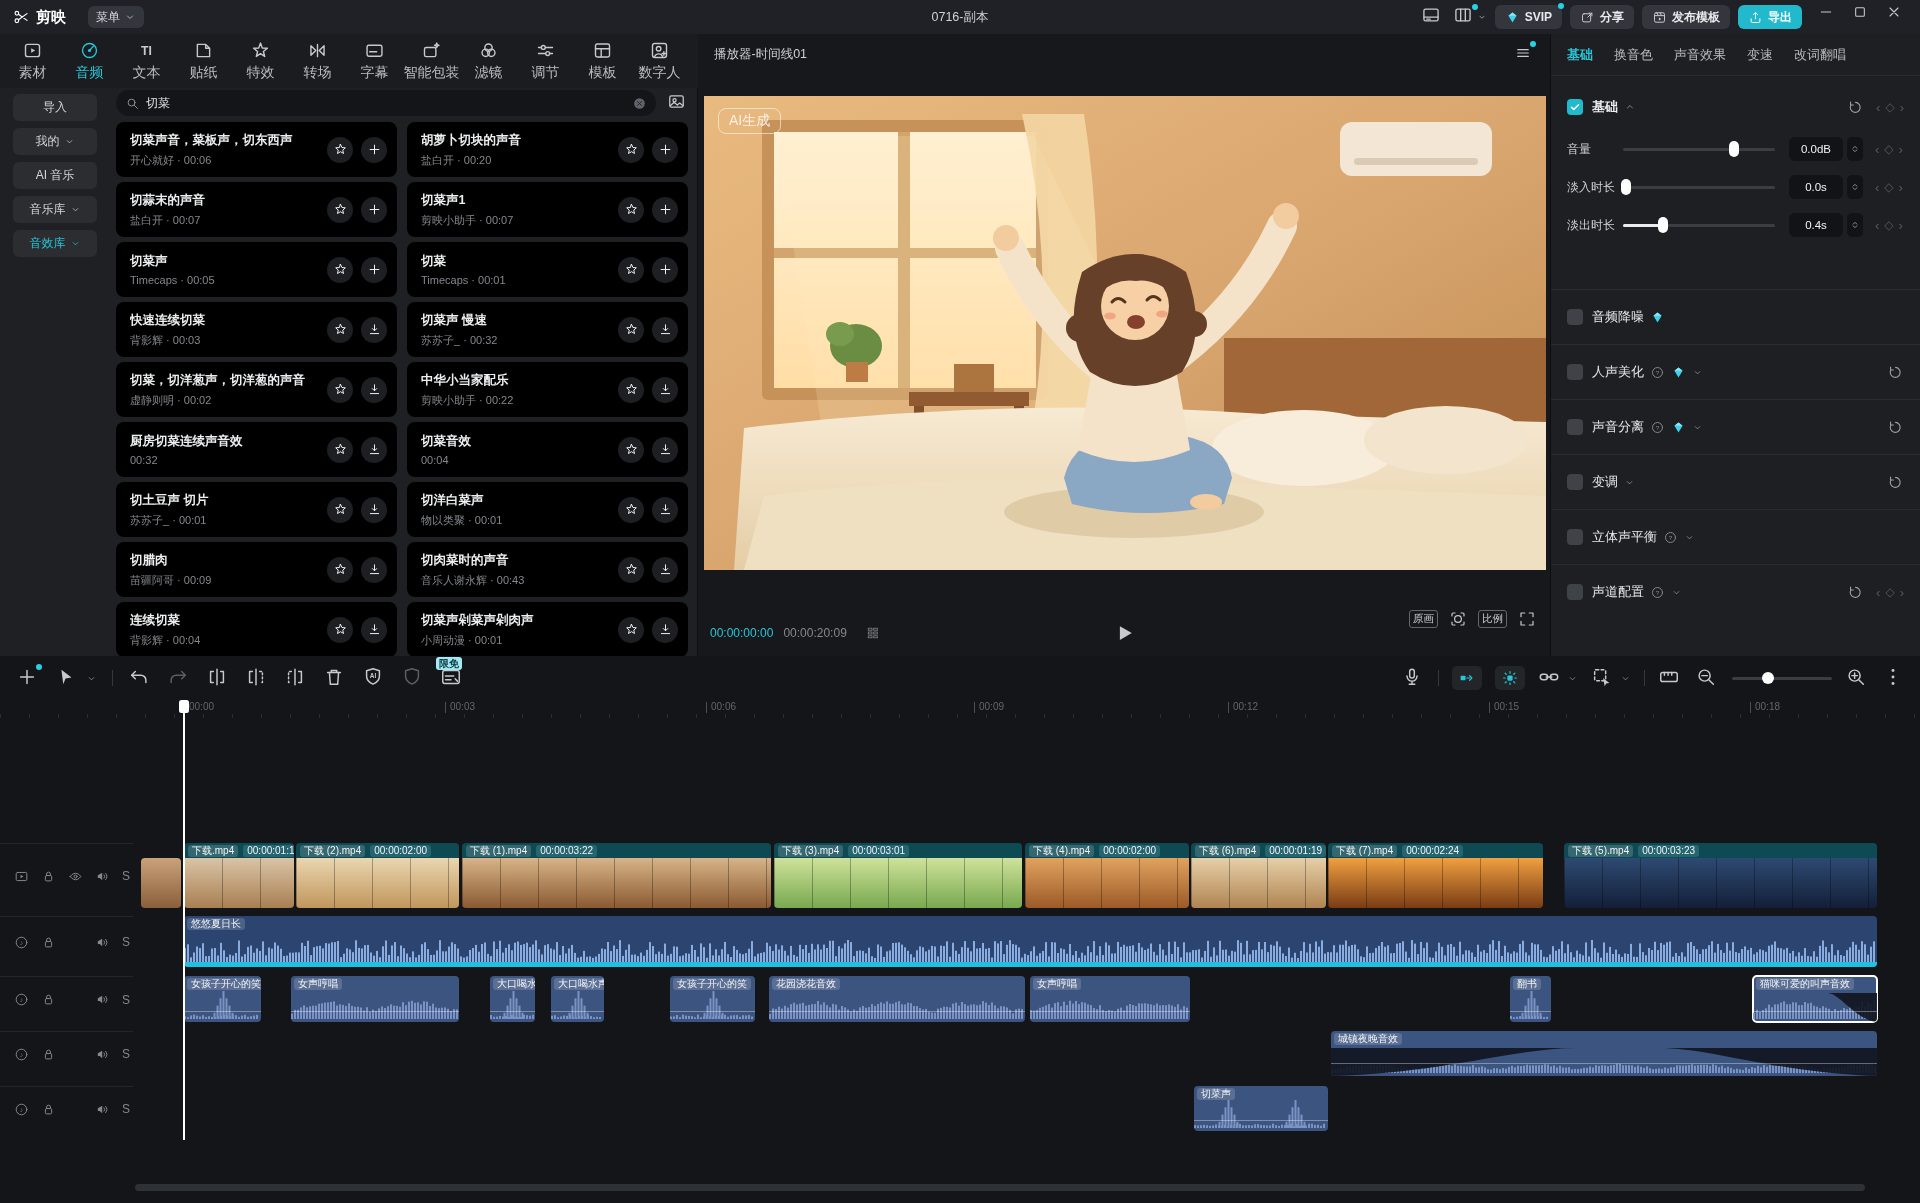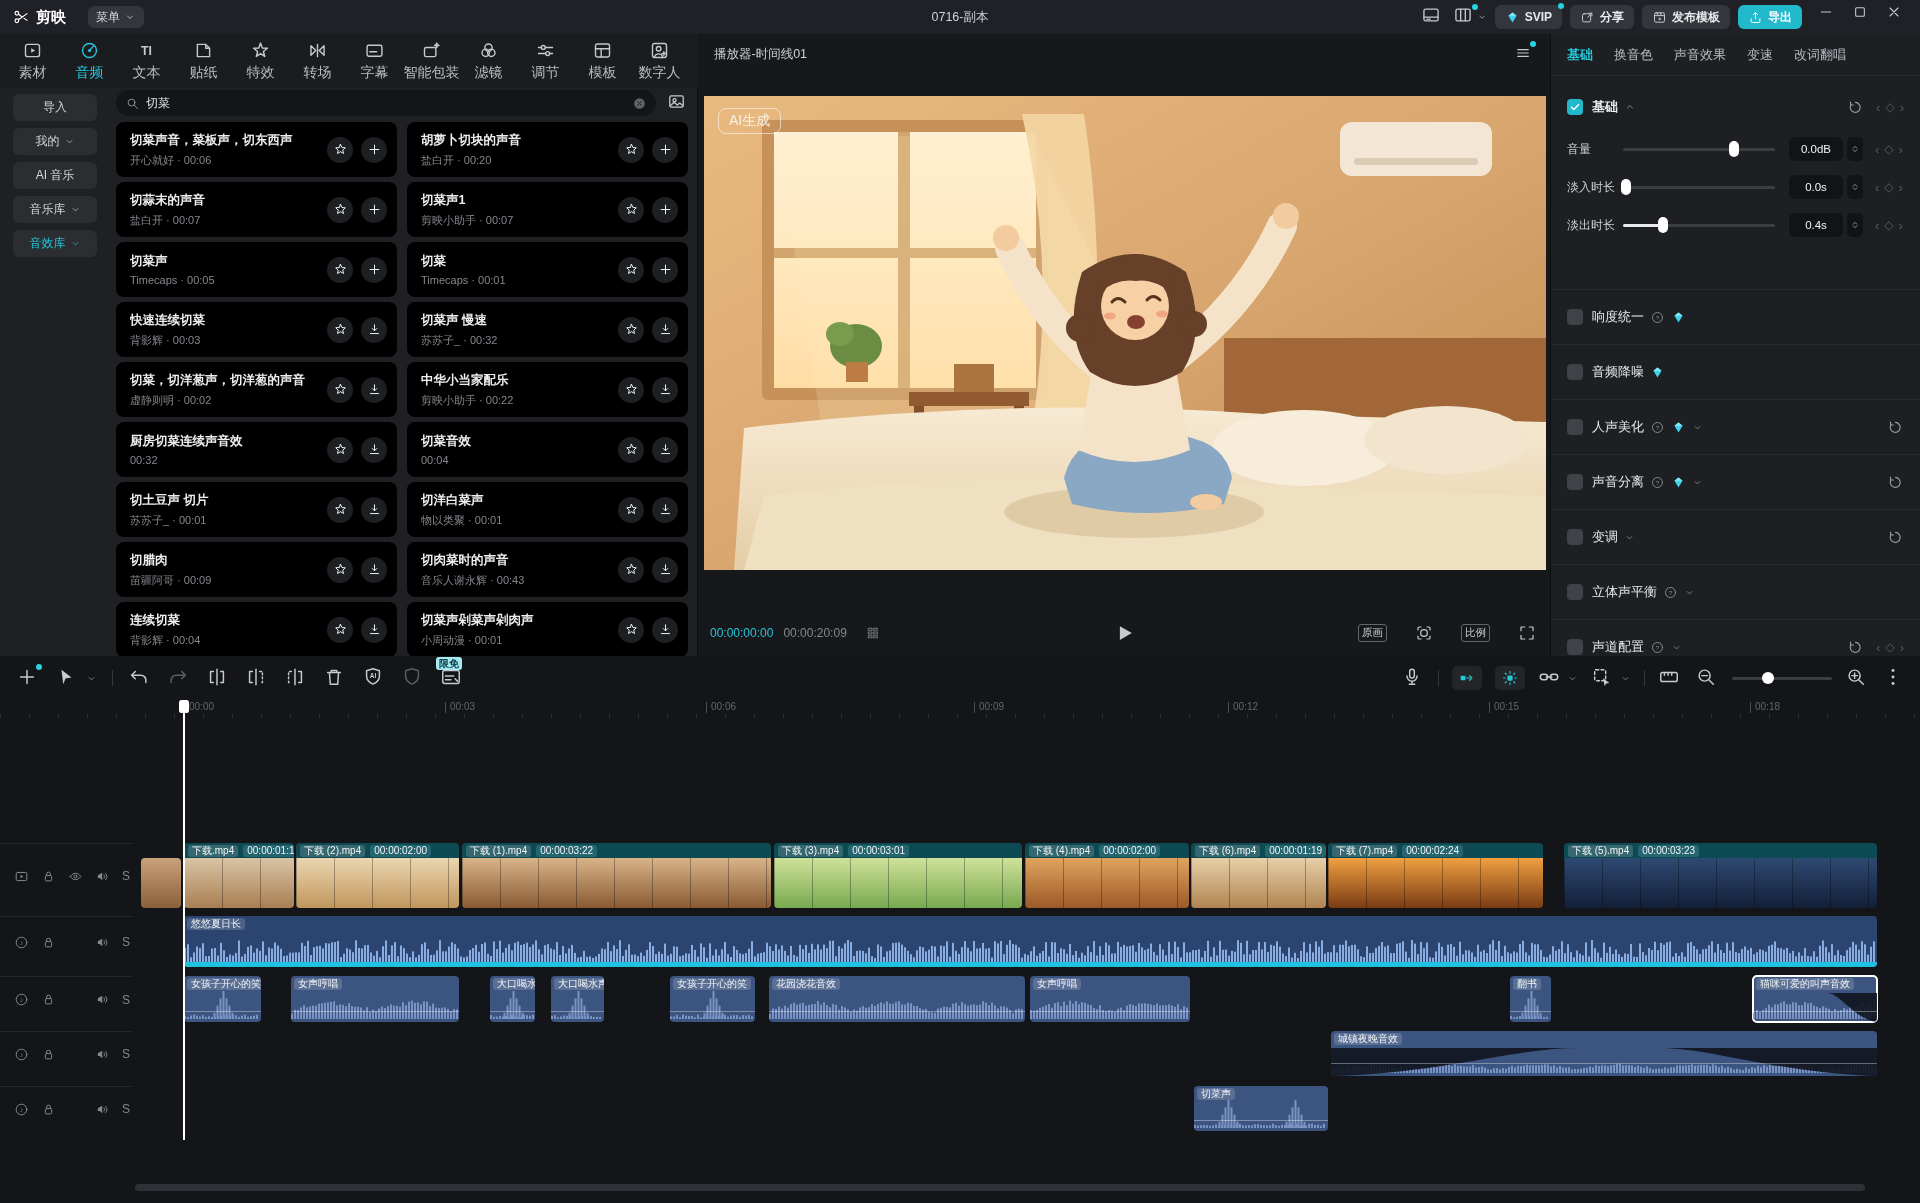--- a/index.html
+++ b/index.html
@@ -59,21 +59,21 @@
   #player-menu{position:absolute;right:14px;top:10px;width:22px;height:22px;cursor:pointer}
   #player-menu .i{width:18px;height:18px}
   #video{position:absolute;left:6px;top:62px;width:842px;height:474px;overflow:hidden;background:#000}
   #video svg{display:block}
   .ai-chip{position:absolute;left:14px;top:12px;padding:3px 10px;border:1.5px solid rgba(255,255,255,.55);border-radius:8px;color:rgba(255,255,255,.8);font-size:14px}
   #player-bar{position:absolute;left:0;right:0;bottom:0;height:46px;display:flex;align-items:center}
   .ptimes{margin-left:12px;font-size:12px;display:flex;gap:10px;align-items:center}
   .t-cur{color:#27c6d8}.t-tot{color:#85888e}
   .ptimes .i{width:16px;height:16px;color:#6f7278;margin-left:8px}
   #play-btn{position:absolute;left:415px;top:12px;width:22px;height:22px;cursor:pointer;color:#e8eaec}
-  .pright{position:absolute;right:14px;top:0;height:46px;display:flex;align-items:center;gap:28px}
+  .pright{position:absolute;right:14px;top:0;height:46px;display:flex;gap:11px}
   .chip-btn{height:18px;border:1px solid #63666c;border-radius:3px;color:#cfd2d6;font-size:10.5px;display:flex;align-items:center;padding:0 3px;cursor:pointer}
   .pright .i{width:18px;height:18px;cursor:pointer}
   
   #inspector{position:absolute;left:1550px;top:34px;width:370px;height:622px;background:#1d1f23;border-left:1px solid #0d0e10}
   #insp-tabs{display:flex;align-items:center;height:42px;padding:0 16px;gap:21px;border-bottom:1px solid #2a2c31}
   .itab{font-size:13px;color:#b8bac0;cursor:pointer;white-space:nowrap}
   .itab.active{color:#27c6d8;font-weight:bold}
   .insp-sec-head{display:flex;align-items:center;height:46px;padding:0 16px;margin-top:8px}
   .cb{width:16px;height:16px;border-radius:4px;background:#3f4247;display:inline-flex;align-items:center;justify-content:center;cursor:pointer;flex:0 0 16px}
   .cb.checked{background:#22b9cd}
@@ -998,37 +998,20 @@
             </span>
           </span>
     <span class="kf">
             <span>‹</span>
             <span class="d">◇</span>
             <span>›</span>
           </span>
         </div>
       </div>
     <div id="insp-options">
-        <div class="orow">
-          <span class="cb"></span>
-    <span class="olabel">响度统一</span>
-          <span class="i omark">
-            <svg viewBox="0 0 24 24" fill="none" stroke="currentColor" stroke-width="1.6" stroke-linecap="round" stroke-linejoin="round">
-              <circle cx="12" cy="12" r="8"></circle>
-              <text x="12" y="15.5" font-size="10" text-anchor="middle" fill="currentColor" stroke="none">?</text>
-            </svg>
-          </span>
-          <span class="i omark">
-            <svg viewBox="0 0 24 24" fill="none" stroke="currentColor" stroke-width="1.6" stroke-linecap="round" stroke-linejoin="round">
-              <path d="M12 4l6.5 5L12 20 5.5 9z" fill="#3fd2ea" stroke="none"></path>
-              <path d="M5.5 9h13L12 4z" fill="#8ae6f5" stroke="none"></path>
-            </svg>
-          </span>
-          <span class="spacer"></span>
-        </div>
         <div class="orow">
           <span class="cb"></span>
     <span class="olabel">音频降噪</span>
           <span class="i omark">
             <svg viewBox="0 0 24 24" fill="none" stroke="currentColor" stroke-width="1.6" stroke-linecap="round" stroke-linejoin="round">
               <path d="M12 4l6.5 5L12 20 5.5 9z" fill="#3fd2ea" stroke="none"></path>
               <path d="M5.5 9h13L12 4z" fill="#8ae6f5" stroke="none"></path>
             </svg>
           </span>
           <span class="spacer"></span>

